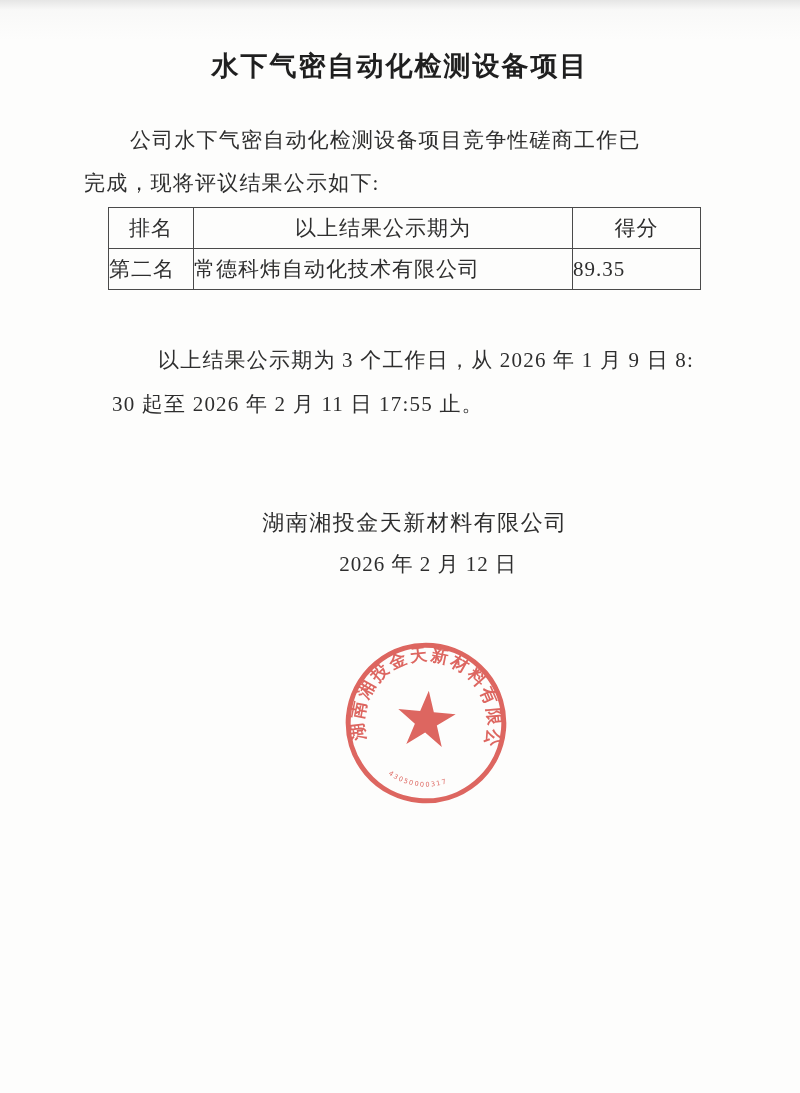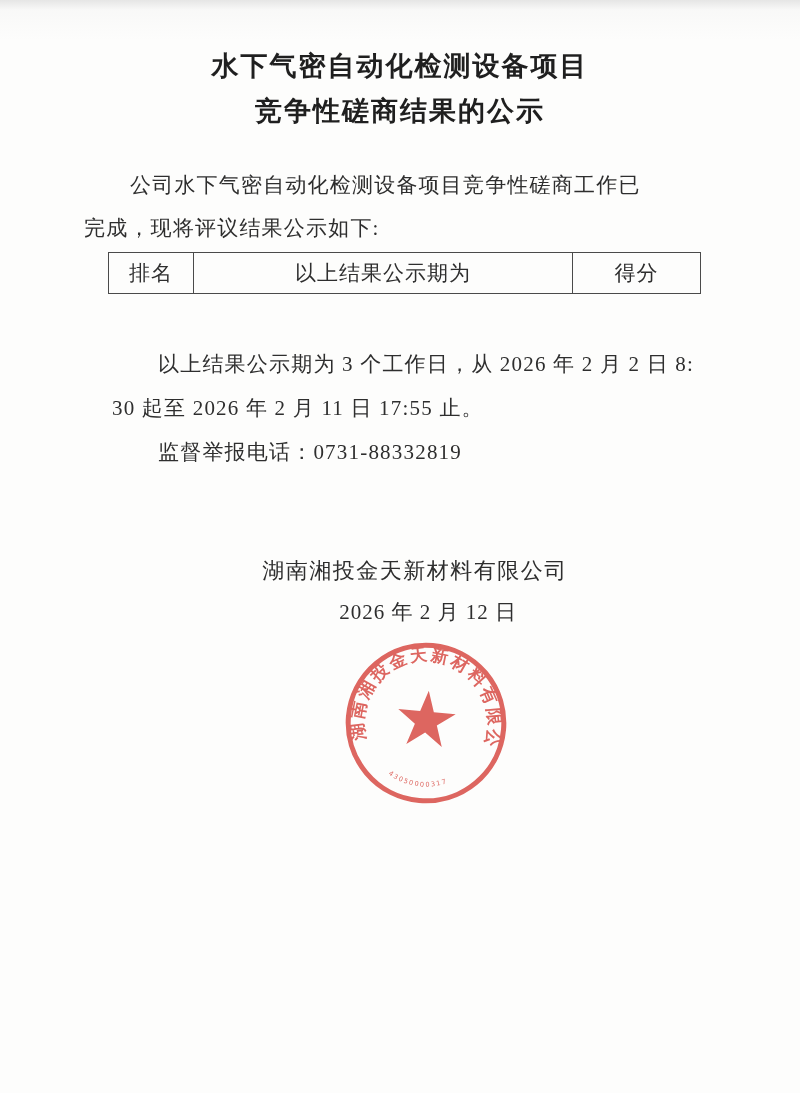--- a/index.html
+++ b/index.html
@@ -64,44 +64,47 @@
   .stamp .serial-text{fill:var(--stamp-color);font-size:6.5px;letter-spacing:1.5px;
     font-family:"DejaVu Sans","Liberation Sans",sans-serif;}
 </style>
 </head>
 <body>
 
 <div class="page">
 
   <div class="title-block">
     <div class="title-line">水下气密自动化检测设备项目</div>
-    <div class="title-line">竞争性磋商结果的公示</div>
   </div>
 
   <div class="intro body-text">
     <div class="line-indent">公司水下气密自动化检测设备项目竞争性磋商工作已</div>
     <div>完成，现将评议结果公示如下:</div>
   </div>
 
   <table class="result">
     <thead>
       <tr>
           <th>排名</th>
           <th>以上结果公示期为</th>
           <th>得分</th>
         </tr>
     </thead>
     <tbody>
+        <tr>
+          <td>第二名</td>
+          <td>常德科炜自动化技术有限公司</td>
+          <td>89.35</td>
+        </tr>
       </tbody>
   </table>
 
   <div class="notice body-text">
-    <div class="line-indent">以上结果公示期为 3 个工作日，从 2026 年 2 月 2 日 8:</div>
+    <div class="line-indent">以上结果公示期为 3 个工作日，从 2026 年 1 月 9 日 8:</div>
     <div>30 起至 2026 年 2 月 11 日 17:55 止。</div>
-    <div class="line-indent">监督举报电话：0731-88332819</div>
   </div>
 
   <div class="signoff">
     <div class="signoff-company">湖南湘投金天新材料有限公司</div>
     <div class="signoff-date">2026 年 2 月 12 日</div>
   </div>
 
   <svg class="stamp" viewBox="0 0 190 190" xmlns="http://www.w3.org/2000/svg">
     <circle class="ring" cx="95" cy="95" r="77"></circle>
     <defs>

